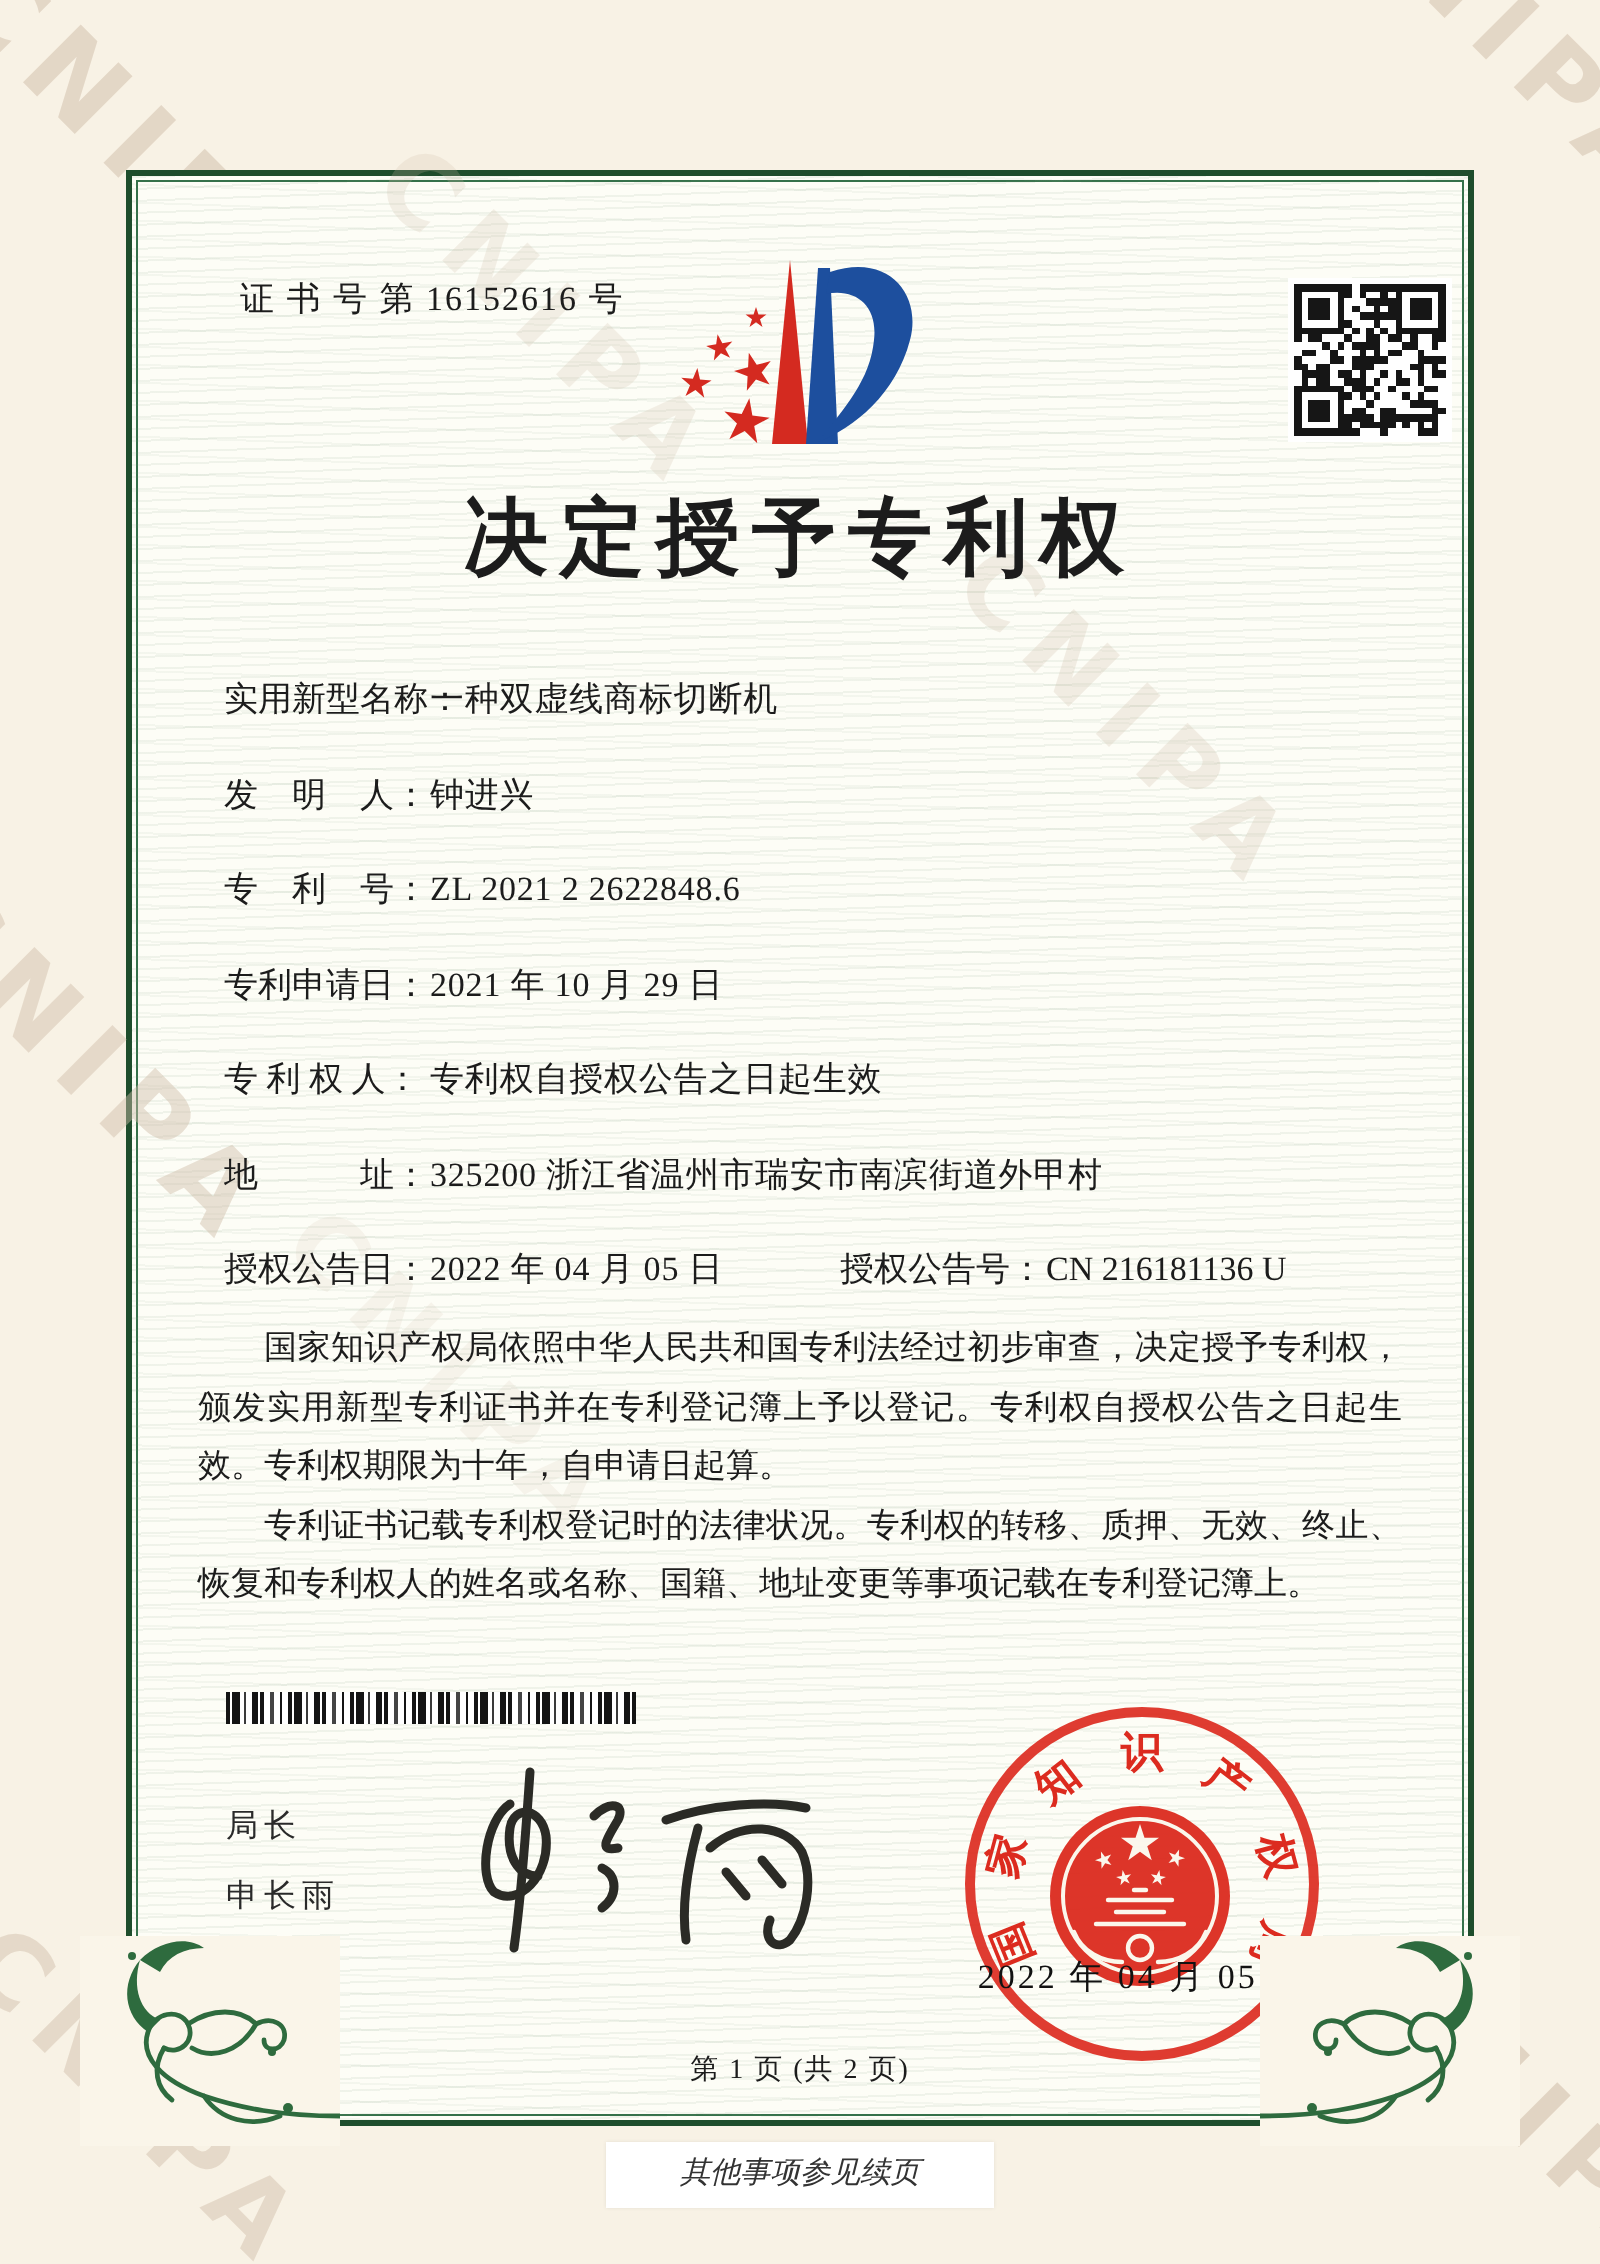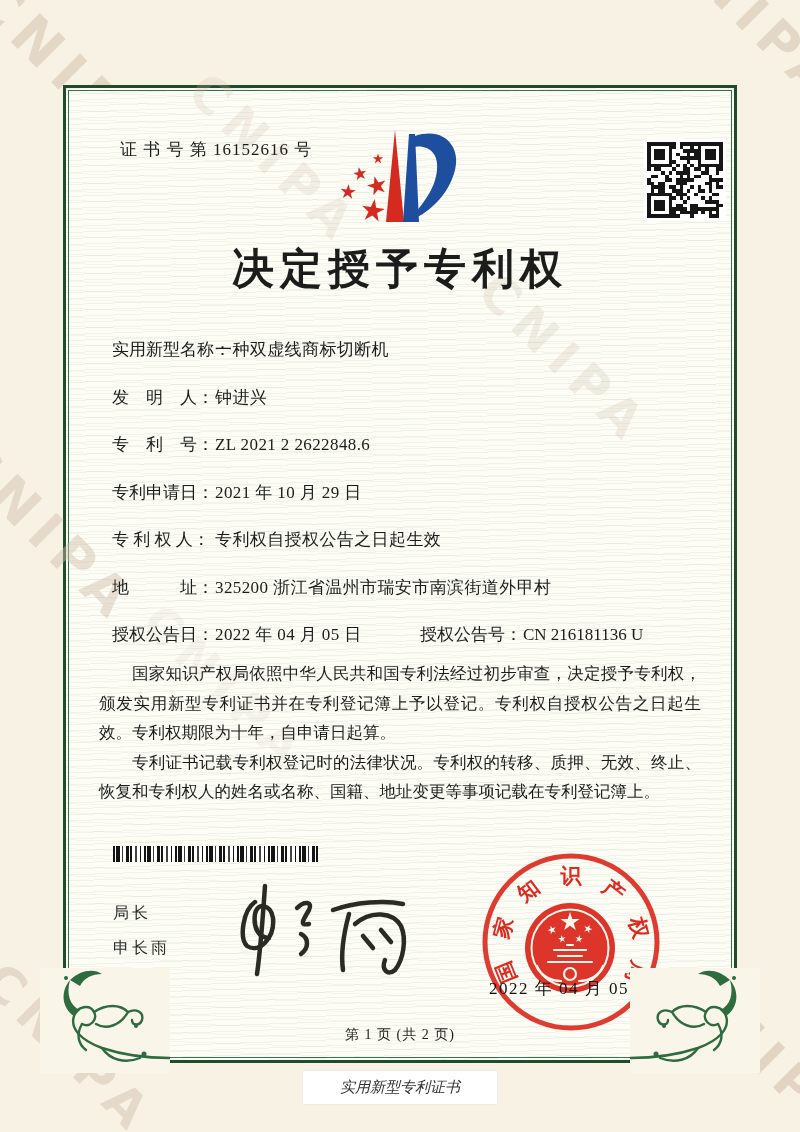--- a/index.html
+++ b/index.html
@@ -635,13 +635,13 @@
   <path class="fill" d="M 30,12 C 40,2 54,0 62,6 C 52,6 44,10 40,18 Z"></path>
   <path d="M 54,44 C 66,36 80,36 88,44 C 80,58 66,62 56,56"></path>
   <path d="M 88,44 C 96,40 104,44 102,52 C 100,58 92,58 92,52"></path>
   <path d="M 42,56 C 36,66 38,76 46,82"></path>
   <circle class="fill" cx="104" cy="86" r="2.5"></circle>
   <circle class="fill" cx="96" cy="58" r="2"></circle>
   <circle class="fill" cx="26" cy="10" r="2"></circle>
 </svg>
 
 <div class="page-info">第 1 页 (共 2 页)</div>
-<div class="abs cont-box">实用新型专利证书</div>
+<div class="abs cont-box">其他事项参见续页</div>
 
 </body></html>

